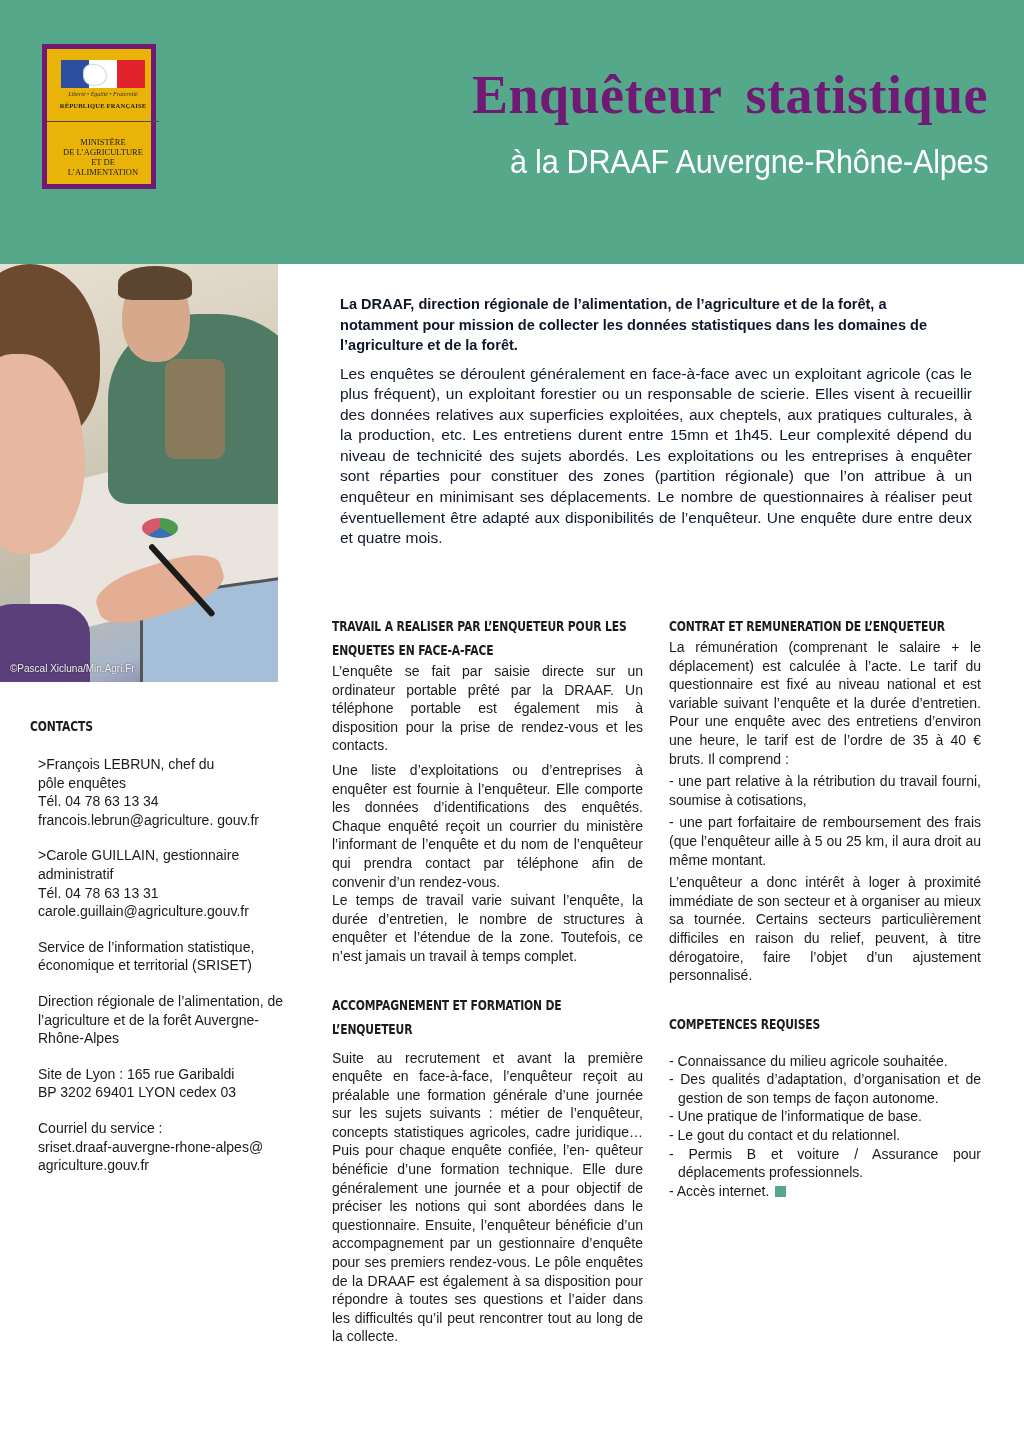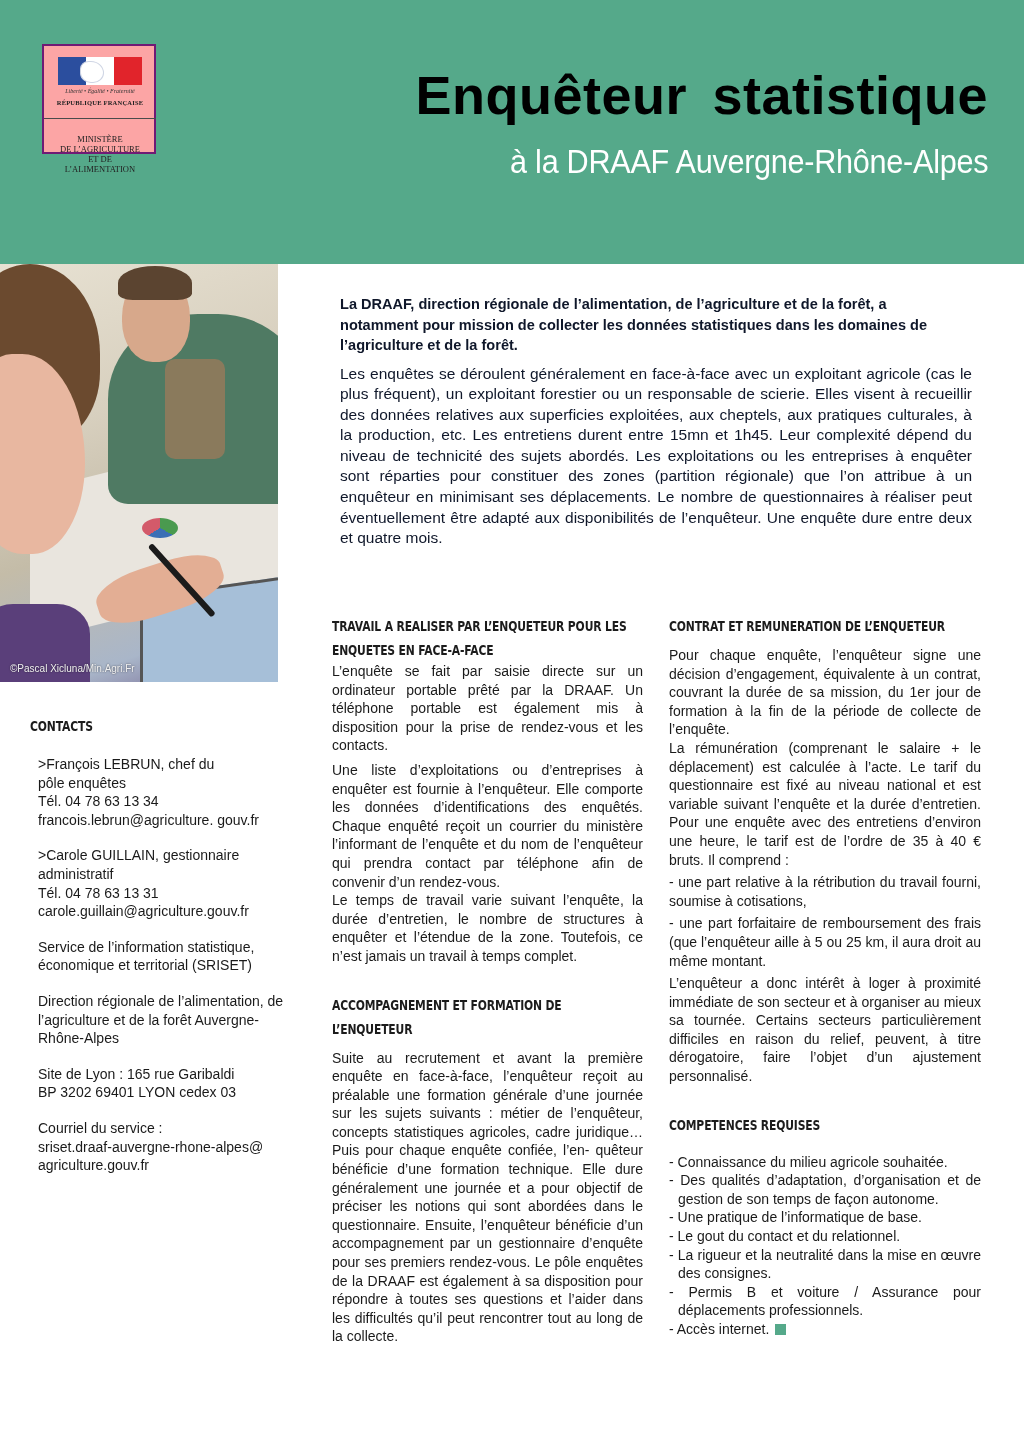--- a/index.html
+++ b/index.html
@@ -4,39 +4,39 @@
   <style>
     * { box-sizing: border-box; margin: 0; padding: 0; }
     html, body { width: 1024px; height: 1448px; background: #ffffff; overflow: hidden; }
     body { position: relative; font-family: "Liberation Sans", sans-serif; color: #1a1a1a; }
 
     .header {
       position: absolute; left: 0; top: 0; width: 1024px; height: 264px;
       background: #55a98a;
     }
     .logo-box {
-      position: absolute; left: 42px; top: 44px; width: 114px; height: 110px;
-      background: #fca5a5; border: 2px solid #701a75;
+      position: absolute; left: 42px; top: 44px; width: 114px; height: 145px;
+      background: #eab308; border: 5px solid #701a75;
     }
     .logo-top { position: absolute; left: 0; top: 0; width: 112px; height: 73px; border-bottom: 1px solid #4a4a4a; }
     .flag { position: absolute; left: 14px; top: 11px; width: 84px; height: 28px; display: flex; }
     .flag .b { flex: 1; background: #2b4e9e; }
     .flag .w { flex: 1; background: #fff; position: relative; }
     .flag .r { flex: 1; background: #e1242b; }
     .flag .w::after {
       content: ""; position: absolute; left: -6px; top: 4px; width: 22px; height: 20px;
       border-radius: 40% 60% 50% 50%; background: #fff; border: 1px solid #cfd5e4;
     }
     .motto { position: absolute; left: 0; top: 42px; width: 112px; text-align: center; font-family: "Liberation Serif", serif; font-style: italic; font-size: 6px; color: #333; }
     .rf { position: absolute; left: 0; top: 53px; width: 112px; text-align: center; font-family: "Liberation Serif", serif; font-size: 6.5px; font-weight: bold; color: #222; letter-spacing: 0.2px; }
     .ministry { position: absolute; left: 0; top: 88px; width: 112px; text-align: center; font-family: "Liberation Serif", serif; font-size: 8.5px; line-height: 10px; color: #222; }
 
     .title-main {
       position: absolute; right: 36px; top: 64px;
-      font-family: Liberation Sans, sans-serif; font-weight: bold; font-size: 54px; color: #000000;
+      font-family: Liberation Serif, serif; font-weight: bold; font-size: 54px; color: #701a75;
       word-spacing: 10px; letter-spacing: 0.5px; white-space: nowrap;
     }
     .title-sub {
       position: absolute; right: 36px; top: 142px;
       font-family: "Liberation Sans", sans-serif; font-size: 34px; color: #fff; white-space: nowrap;
       transform: scaleX(0.9); transform-origin: right center; letter-spacing: -0.3px;
     }
 
     .photo {
       position: absolute; left: 0; top: 264px; width: 278px; height: 418px; overflow: hidden;
@@ -160,29 +160,27 @@
   <p class="para">L’enquête se fait par saisie directe sur un ordinateur portable prêté par la DRAAF. Un téléphone portable est également mis à disposition pour la prise de rendez-vous et les contacts.</p>
   <p class="para" style="margin-top:6px">Une liste d’exploitations ou d’entreprises à enquêter est fournie à l’enquêteur. Elle comporte les données d’identifications des enquêtés. Chaque enquêté reçoit un courrier du ministère l’informant de l’enquête et du nom de l’enquêteur qui prendra contact par téléphone afin de convenir d’un rendez-vous.</p>
   <p class="para">Le temps de travail varie suivant l’enquête, la durée d’entretien, le nombre de structures à enquêter et l’étendue de la zone. Toutefois, ce n’est jamais un travail à temps complet.</p>
 
   <div class="heading sec-gap">ACCOMPAGNEMENT ET FORMATION DE L’ENQUETEUR</div>
   <p class="para" style="margin-top:8px">Suite au recrutement et avant la première enquête en face-à-face, l’enquêteur reçoit au préalable une formation générale d’une journée sur les sujets suivants : métier de l’enquêteur, concepts statistiques agricoles, cadre juridique… Puis pour chaque enquête confiée, l’en- quêteur bénéficie d’une formation technique. Elle dure généralement une journée et a pour objectif de préciser les notions qui sont abordées dans le questionnaire. Ensuite, l’enquêteur bénéficie d’un accompagnement par un gestionnaire d’enquête pour ses premiers rendez-vous. Le pôle enquêtes de la DRAAF est également à sa disposition pour répondre à toutes ses questions et l’aider dans les difficultés qu’il peut rencontrer tout au long de la collecte.</p>
 </div>
 
 <div class="col col-right">
   <div class="heading">CONTRAT ET REMUNERATION DE L’ENQUETEUR</div>
-  <p class="para" style="margin-top:8px">Pour chaque enquête, l’enquêteur signe une décision d’engagement, équivalente à un contrat, couvrant la durée de sa mission, du 1er jour de formation à la fin de la période de collecte de l’enquête.</p>
   <p class="para">La rémunération (comprenant le salaire + le déplacement) est calculée à l’acte. Le tarif du questionnaire est fixé au niveau national et est variable suivant l’enquête et la durée d’entretien. Pour une enquête avec des entretiens d’environ une heure, le tarif est de l’ordre de 35 à 40 € bruts. Il comprend :</p>
   <p class="para gap">- une part relative à la rétribution du travail fourni, soumise à cotisations,</p>
   <p class="para gap">- une part forfaitaire de remboursement des frais (que l’enquêteur aille à 5 ou 25 km, il aura droit au même montant.</p>
   <p class="para gap">L’enquêteur a donc intérêt à loger à proximité immédiate de son secteur et à organiser au mieux sa tournée. Certains secteurs particulièrement difficiles en raison du relief, peuvent, à titre dérogatoire, faire l’objet d’un ajustement personnalisé.</p>
 
   <div class="heading sec-gap">COMPETENCES REQUISES</div>
   <ul class="skills">
     <li>- Connaissance du milieu agricole souhaitée.</li>
     <li>- Des qualités d’adaptation, d’organisation et de gestion de son temps de façon autonome.</li>
     <li>- Une pratique de l’informatique de base.</li>
     <li>- Le gout du contact et du relationnel.</li>
-    <li>- La rigueur et la neutralité dans la mise en œuvre des consignes.</li>
     <li>- Permis B et voiture / Assurance pour déplacements professionnels.</li>
     <li><span>- Accès internet.</span><span class="end-square"></span></li>
   </ul>
 </div>
 
 </body></html>

